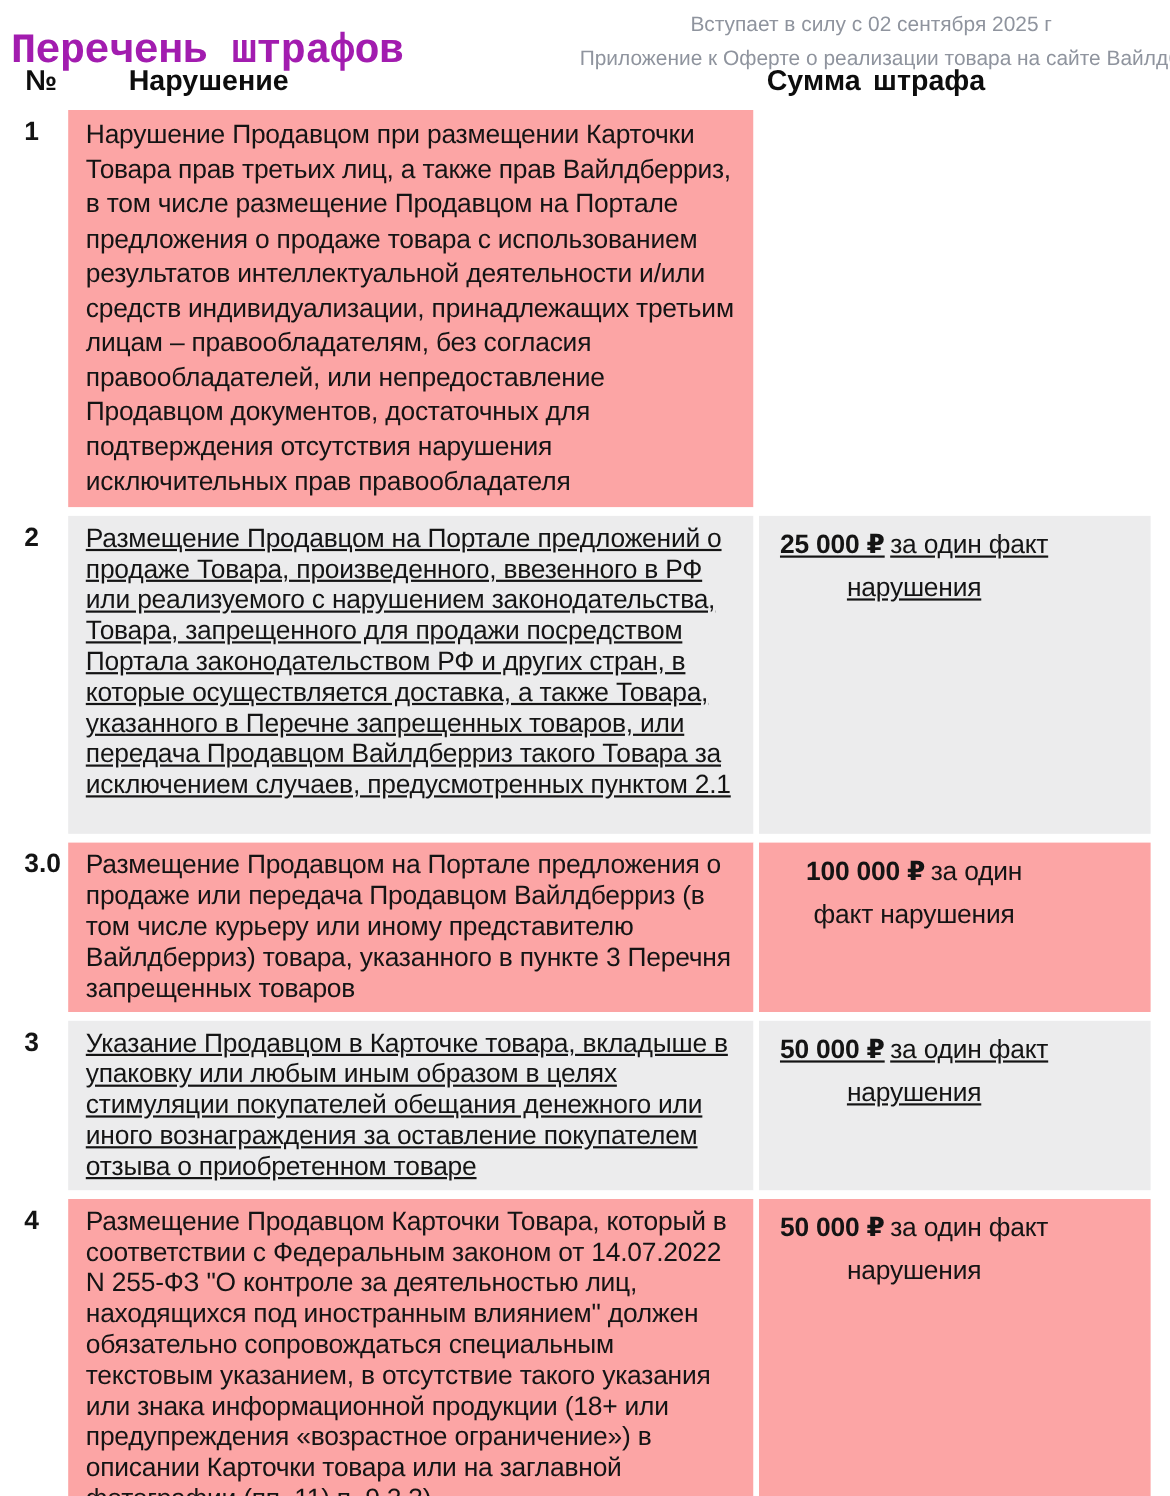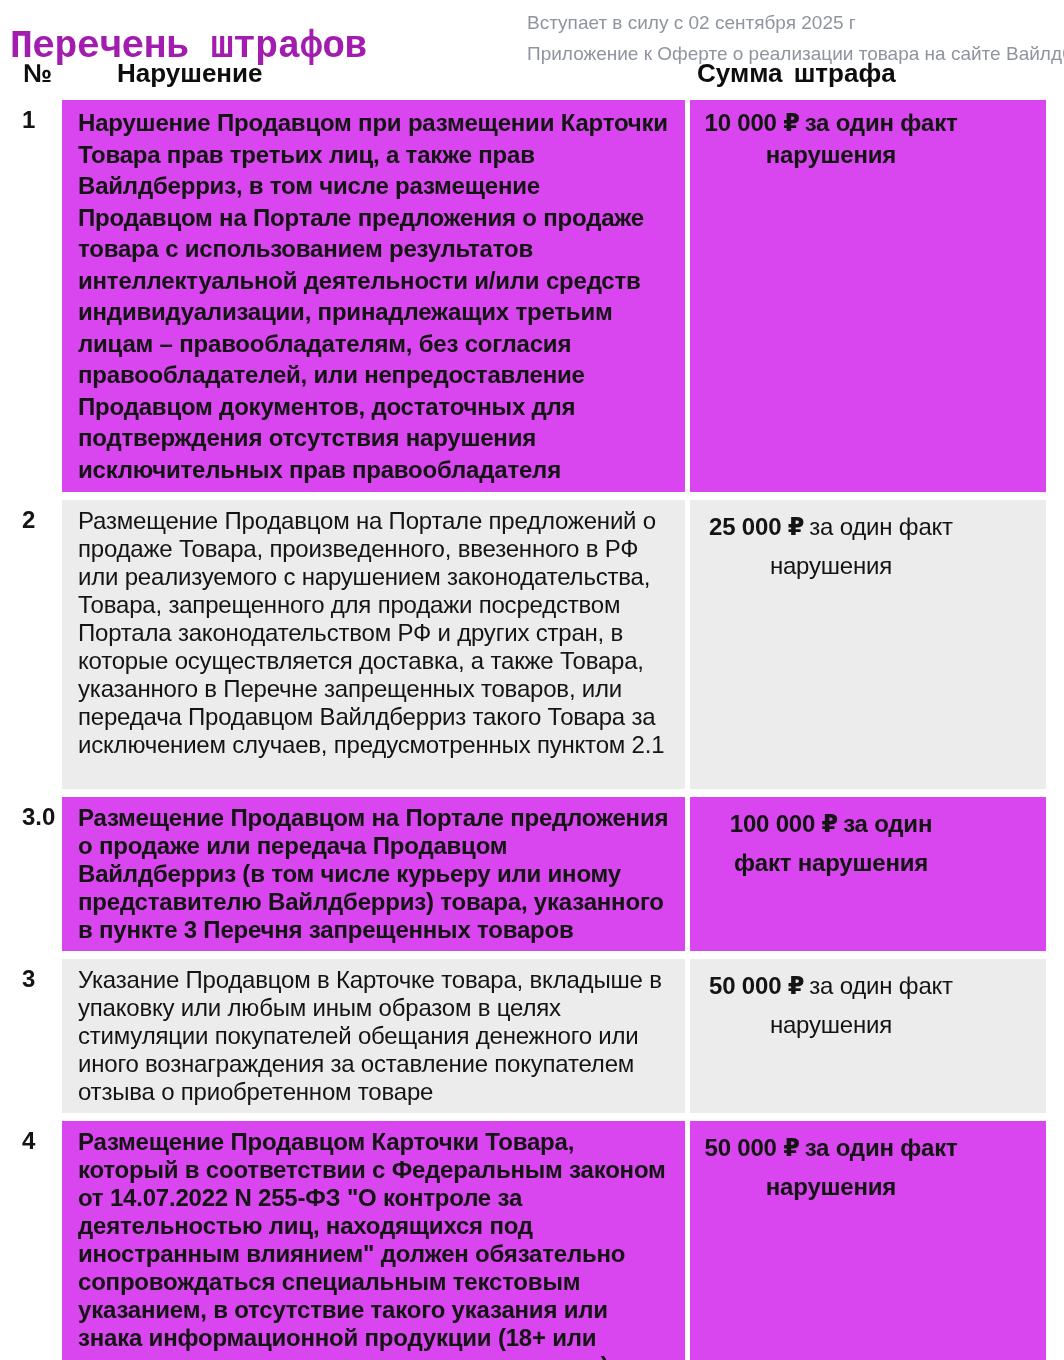--- a/index.html
+++ b/index.html
@@ -25,20 +25,21 @@
     color: #a21caf;
     font-family: Liberation Mono, monospace;
   }
   .meta {
     position: absolute;
     left: 527px;
     top: 12px;
     width: 530px;
     color: #8f949e;
     font-size: 19px;
+    text-align: center;
   }
   .meta-line { margin-bottom: 9px; white-space: nowrap; }
 
   .thead {
     position: absolute;
     top: 58px;
     left: 0;
     width: 100%;
     height: 34px;
     font-weight: 700;
@@ -82,22 +83,22 @@
     box-sizing: border-box;
     padding: 7px 88px 7px 14px;
     text-align: center;
     font-size: 24px;
     line-height: 39px;
     letter-spacing: -0.2px;
   }
   .row .fine b { margin-right: 5px; }
   .row.lh-lg .violation, .row.lh-lg .fine { line-height: 31.5px; }
 
-  .row.dark .violation, .row.dark .fine  { background: #d946ef; font-weight: bold; }
-  .row.light .violation, .row.light .fine { background: #ececed; }
+  .row.dark .violation, .row.dark .fine  { background: #fca5a5; }
+  .row.light .violation, .row.light .fine { background: #ececed; text-decoration: underline; }
 
   .r1   { min-height: 347px; }
   .r2   { min-height: 289px; }
   .r2-1 { min-height: 145px; }
   .r3   { min-height: 145px; }
   .r4   { min-height: 289px; }
 </style>
 </head>
 <body>
 
@@ -113,21 +114,20 @@
   <span class="th-viol">Нарушение</span>
   <span class="th-fine">Сумма штрафа</span>
 </div>
 
 <div class="rows">
 
   <div class="row dark r1 lh-lg">
     <div class="num">1</div>
     <div class="violation">Нарушение Продавцом при размещении Карточки Товара прав третьих лиц, а также прав  Вайлдберриз, в том числе размещение Продавцом на Портале предложения о продаже товара с использованием результатов интеллектуальной деятельности и/или средств индивидуализации, принадлежащих третьим лицам – правообладателям, без согласия правообладателей, или непредоставление Продавцом документов, достаточных для подтверждения отсутствия нарушения исключительных прав правообладателя</div>
     <div class="colgap"></div>
-    <div class="fine"><b>10 000 ₽</b><span>за один факт нарушения</span></div>
   </div>
 
   <div class="row light r2">
     <div class="num">2</div>
     <div class="violation">Размещение Продавцом на Портале предложений о продаже Товара, произведенного, ввезенного в РФ или реализуемого с нарушением законодательства, Товара, запрещенного для продажи посредством Портала законодательством РФ и других стран, в которые осуществляется доставка, а также Товара, указанного в Перечне запрещенных товаров, или передача Продавцом  Вайлдберриз такого Товара за исключением случаев, предусмотренных пунктом 2.1</div>
     <div class="colgap"></div>
     <div class="fine"><b>25 000 ₽</b><span>за один факт нарушения</span></div>
   </div>
 
   <div class="row dark r2-1">

